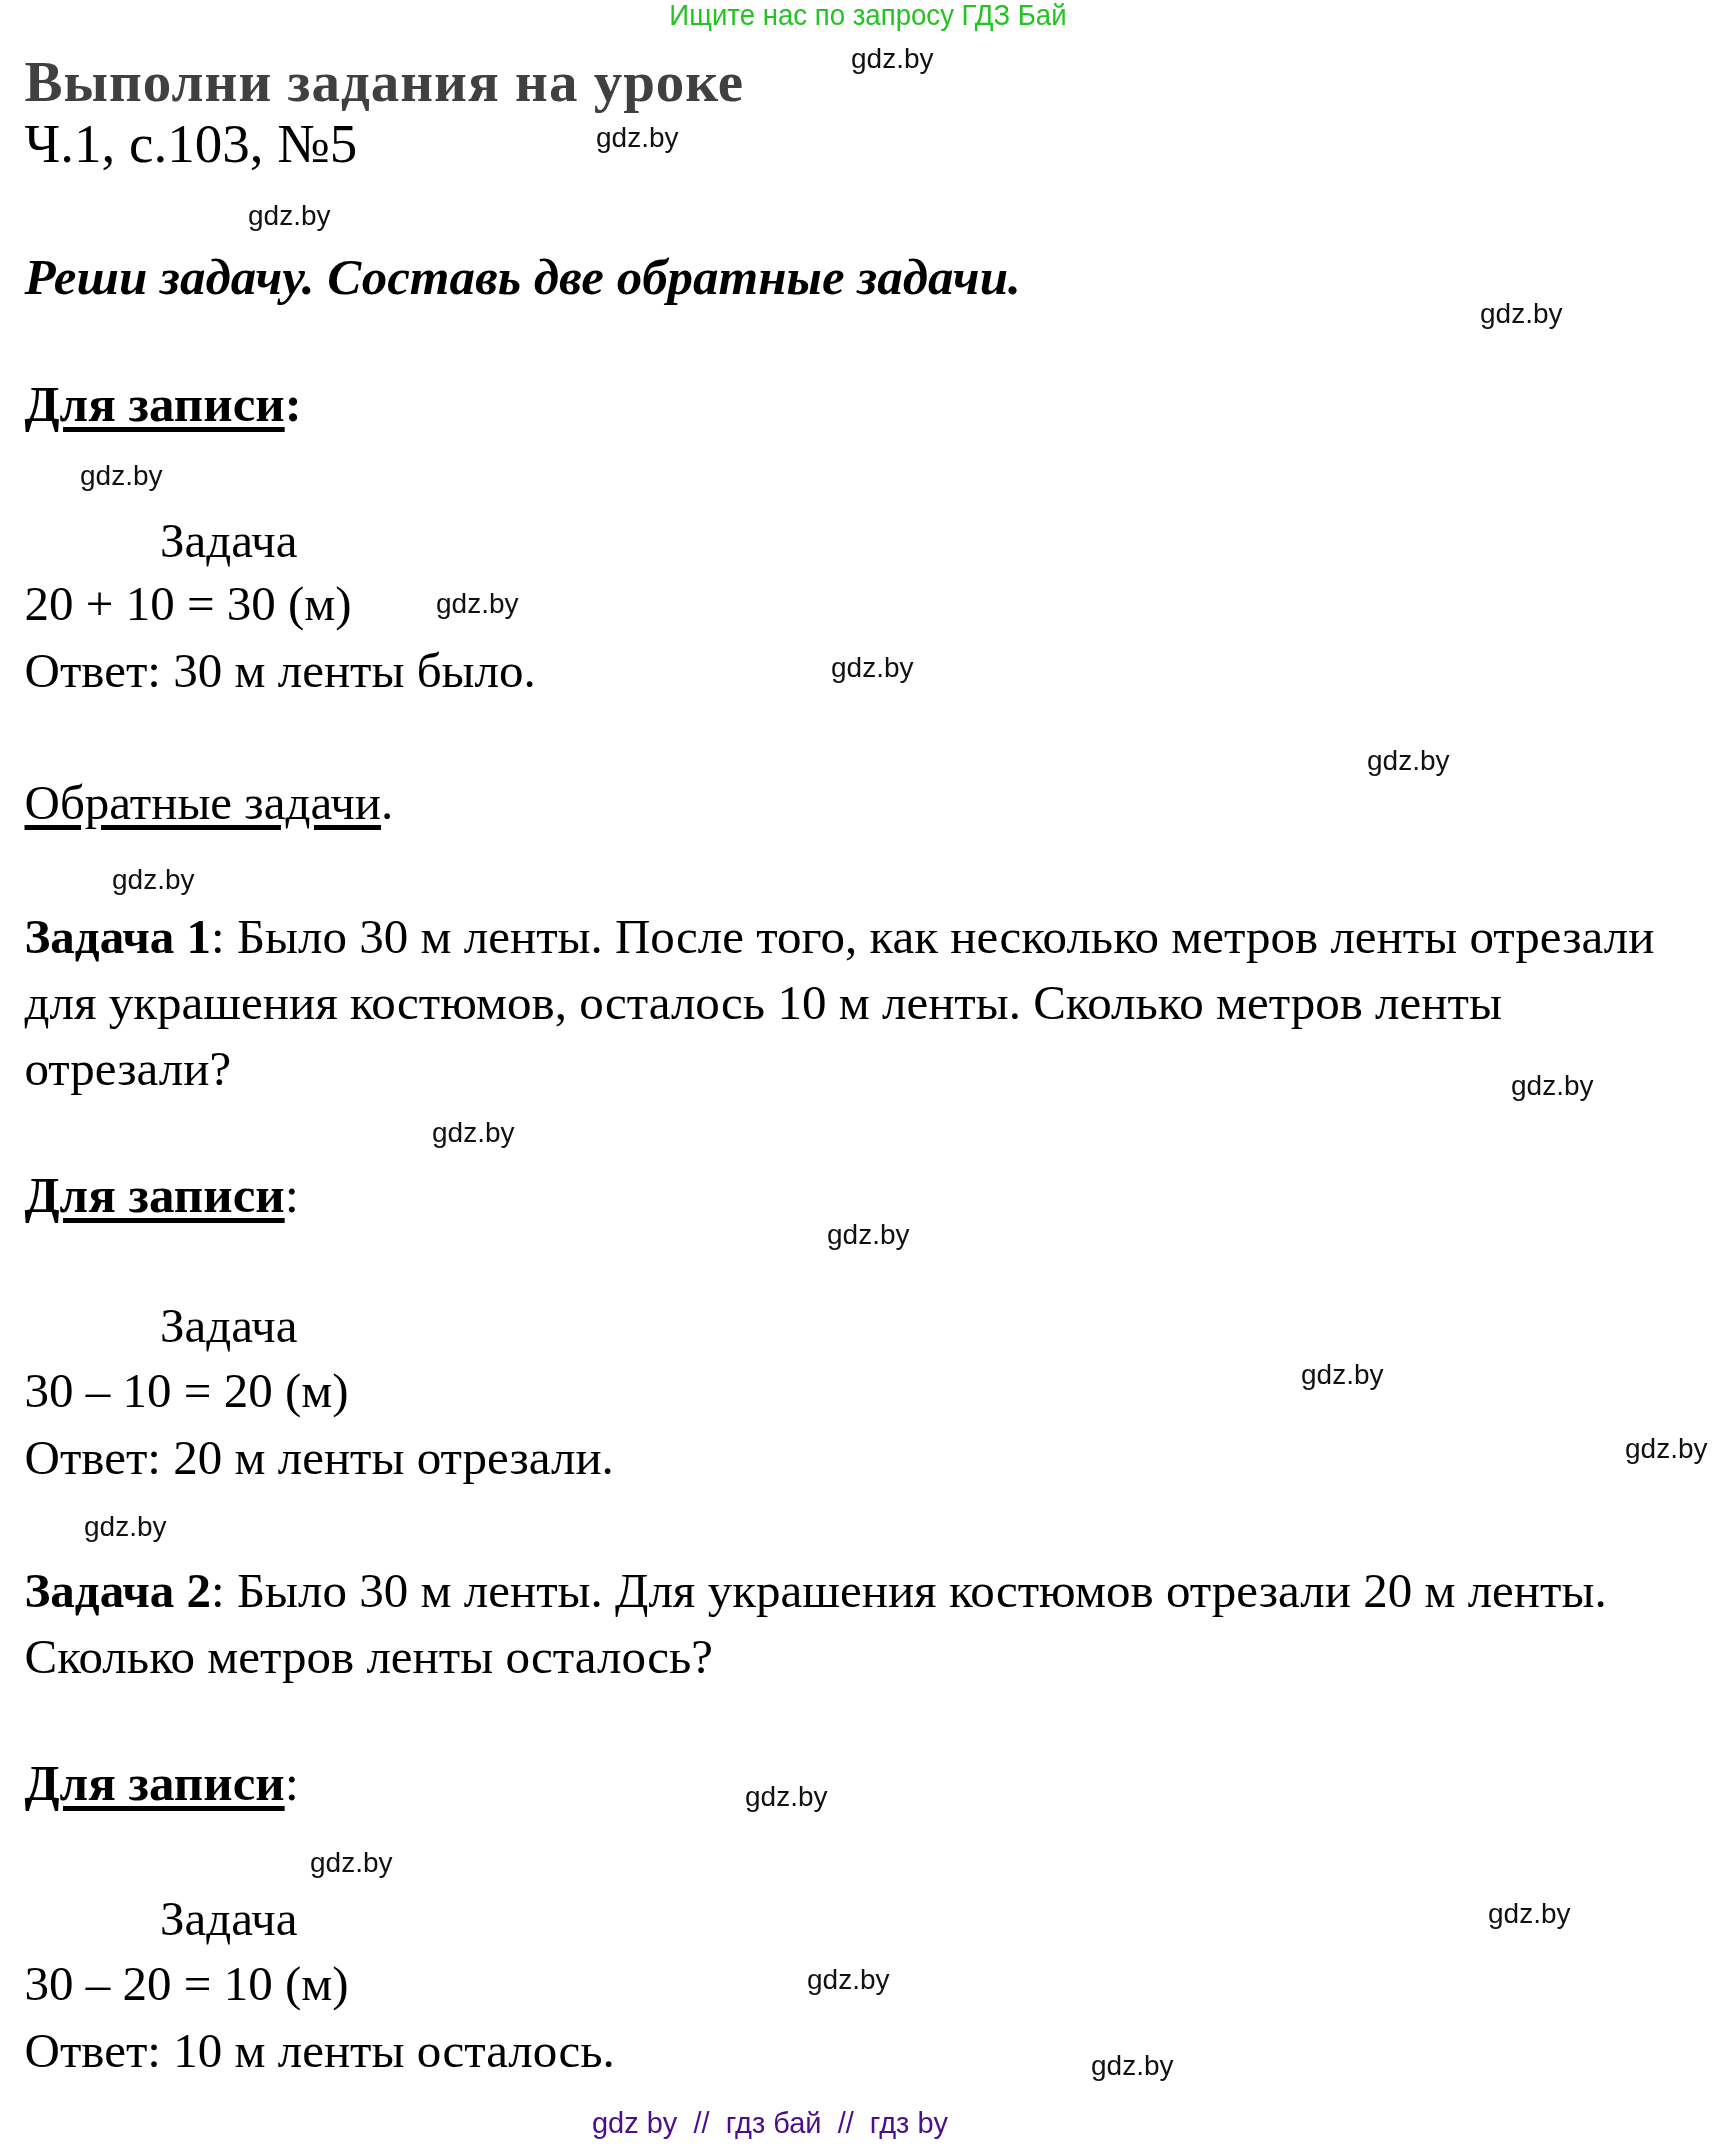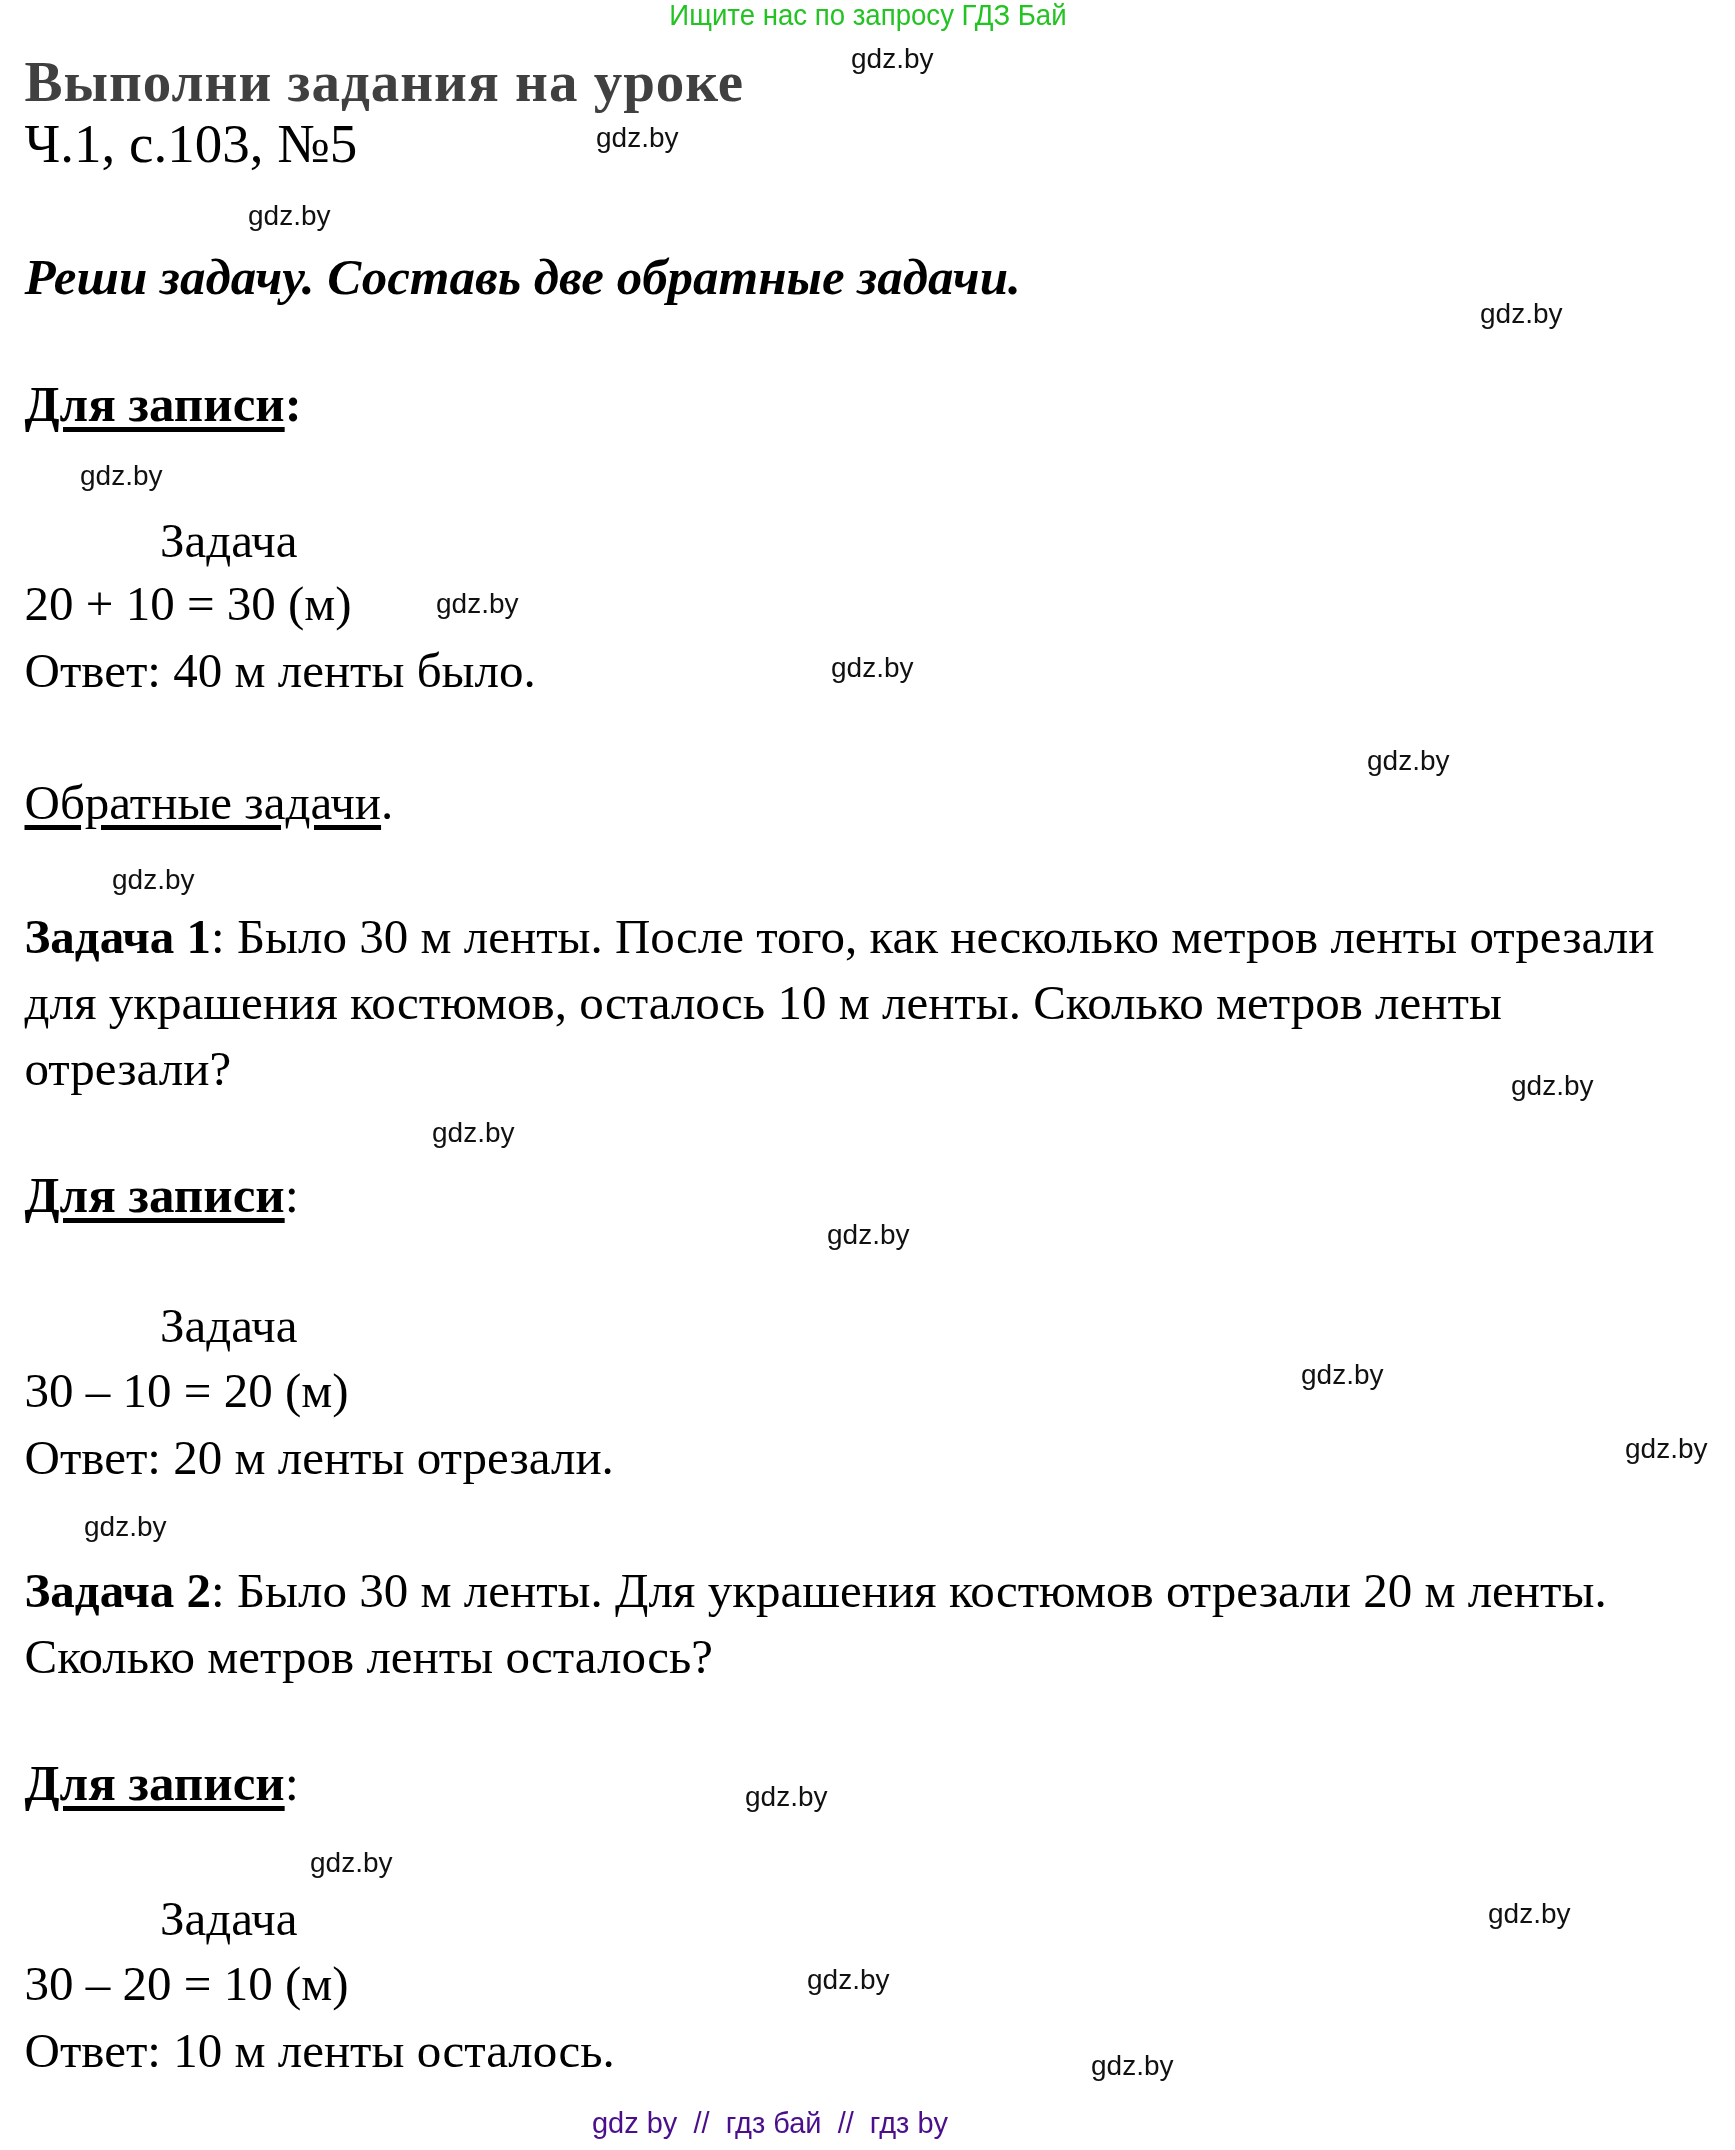--- a/index.html
+++ b/index.html
@@ -23,21 +23,21 @@
 
 <div class="abs top-banner">Ищите нас по запросу ГДЗ Бай</div>
 
 <div class="abs header-title">Выполни задания на уроке</div>
 <div class="abs section-ref">Ч.1, с.103, №5</div>
 <div class="abs task-instr">Реши задачу. Составь две обратные задачи.</div>
 
 <div class="abs label-ul" style="top:375px;"><span>Для записи</span><span class="colon">:</span></div>
 <div class="abs indent" style="top:512px;">Задача</div>
 <div class="abs normal" style="top:575px;text-align:center;">20 + 10 = 30 (м)</div>
-<div class="abs normal" style="top:642px;">Ответ: 40 м ленты было.</div>
+<div class="abs normal" style="top:642px;">Ответ: 30 м ленты было.</div>
 
 <div class="abs normal" style="top:774px;"><span style="text-decoration:underline;text-decoration-thickness:4.9px;text-underline-offset:5.9px;">Обратные задачи</span><span>.</span></div>
 
 <div class="task-para" style="top:904px;"><b>Задача 1</b><span>: Было 30 м ленты. После того, как несколько метров ленты отрезали для украшения костюмов, осталось 10 м ленты. Сколько метров ленты отрезали?</span></div>
 <div class="abs label-ul" style="top:1166px;"><span>Для записи</span><span class="colon" style="font-weight:normal;">:</span></div>
 <div class="abs indent" style="top:1297px;">Задача</div>
 <div class="abs normal" style="top:1362px;">30 – 10 = 20 (м)</div>
 <div class="abs normal" style="top:1429px;text-align:right;">Ответ: 20 м ленты отрезали.</div>
 
 <div class="task-para" style="top:1558px;"><b>Задача 2</b><span>: Было 30 м ленты. Для украшения костюмов отрезали 20 м ленты. Сколько метров ленты осталось?</span></div>

